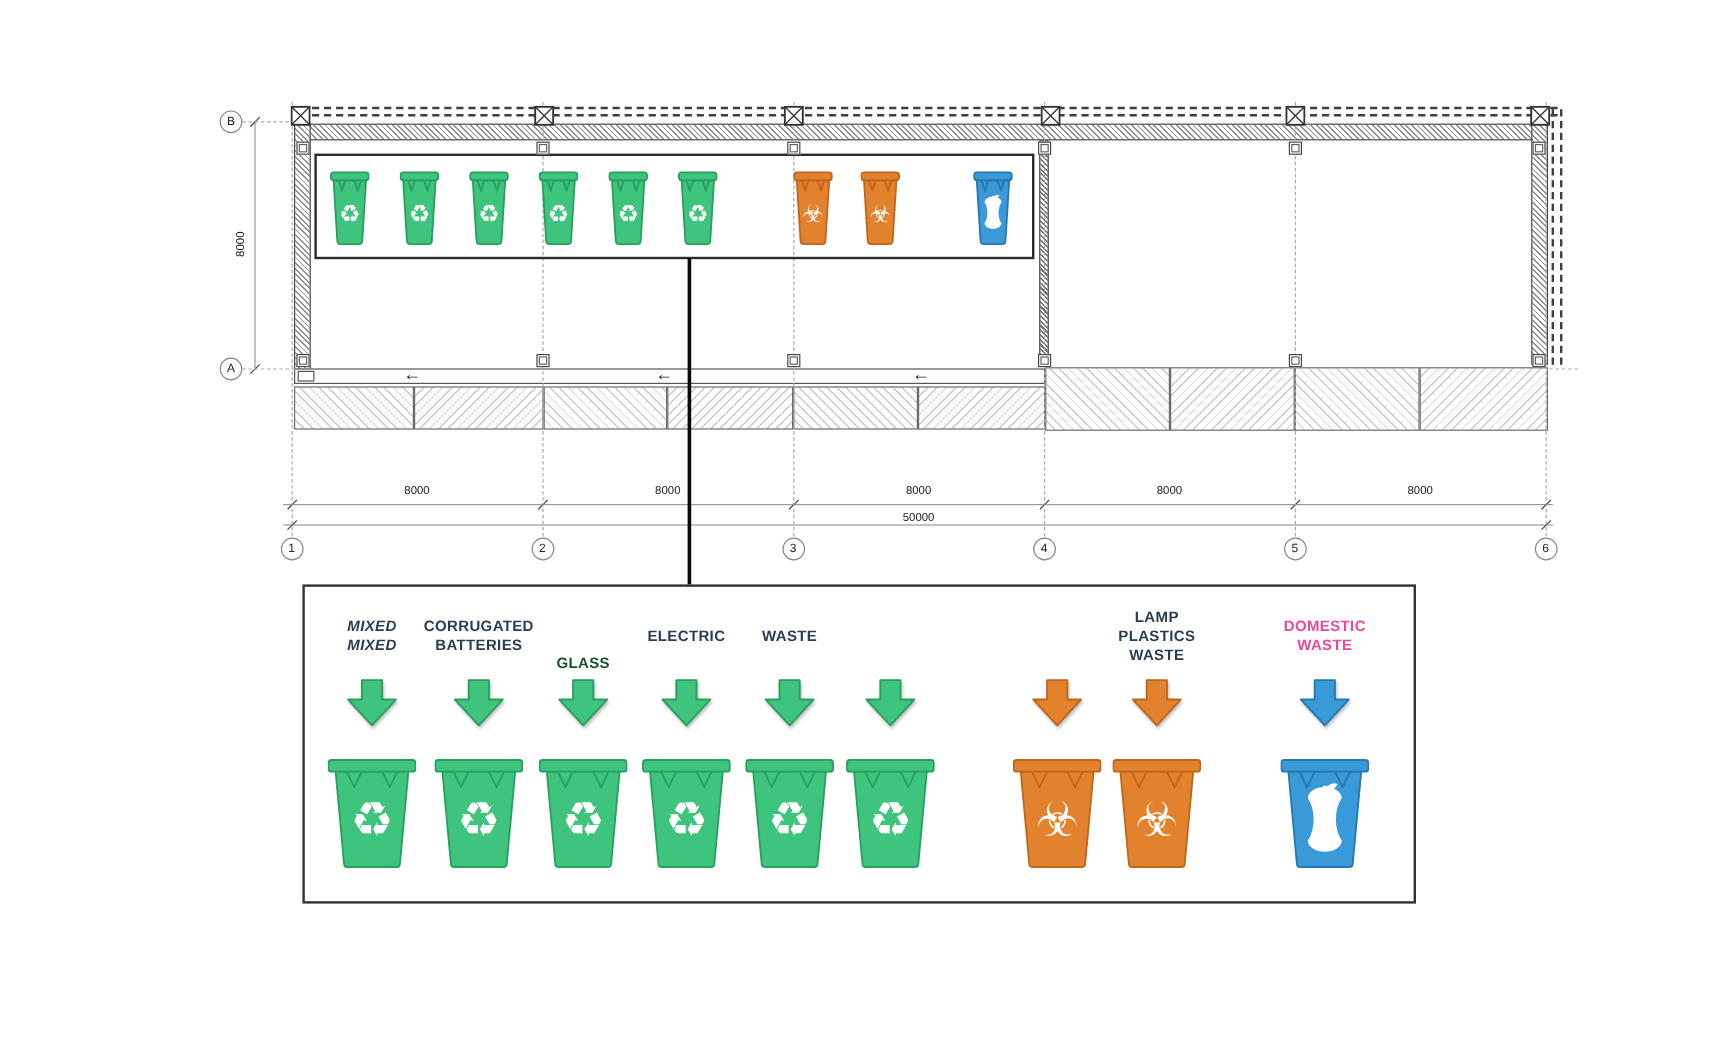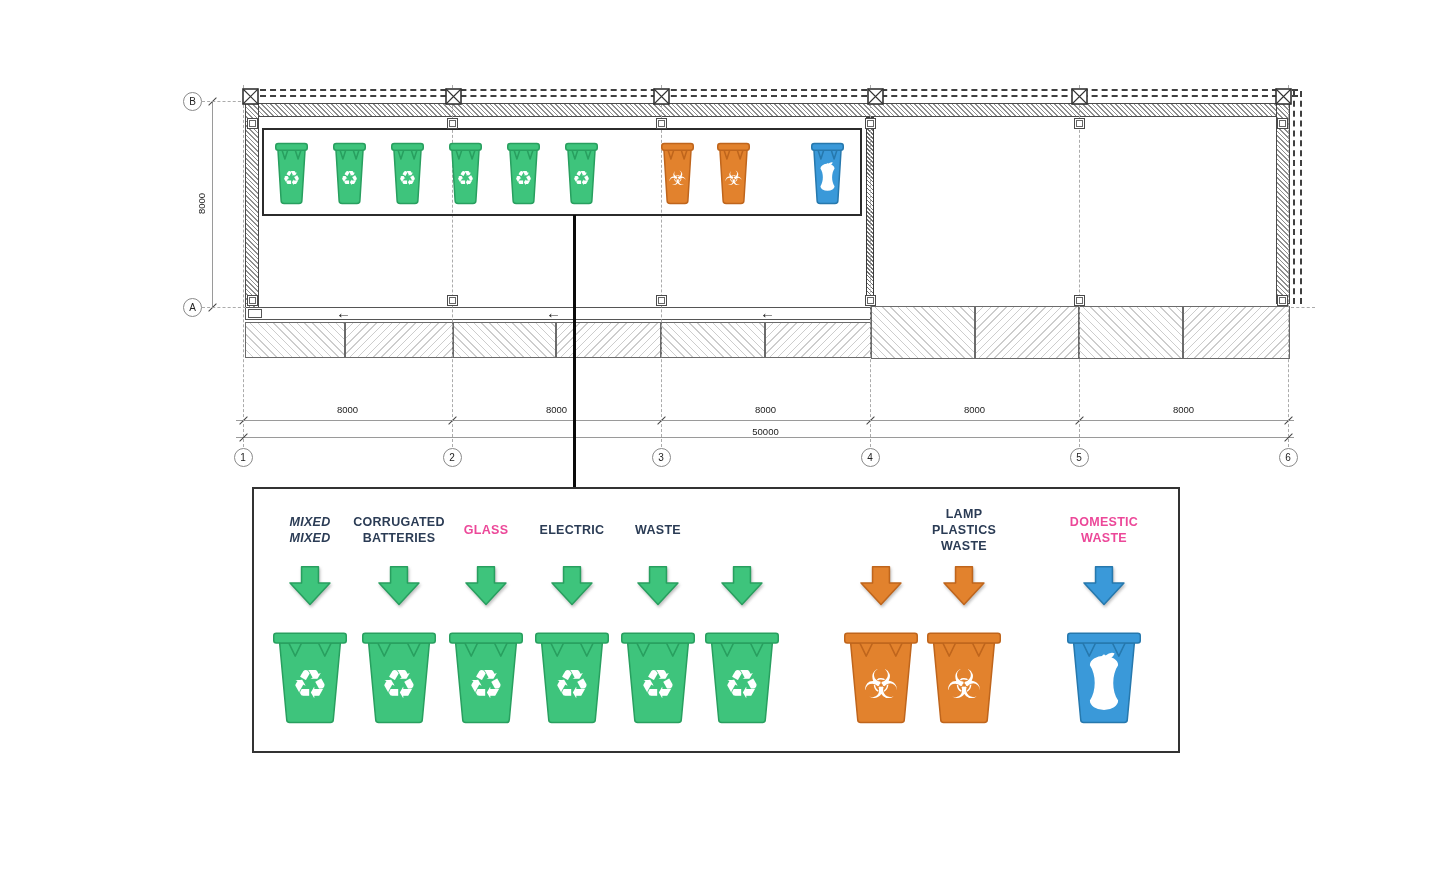--- a/index.html
+++ b/index.html
@@ -266,21 +266,21 @@
             <path d="M19,2 h22 v21 h15 L30,51 L4,23 h15 Z" fill="#3ec47c" stroke="#289f5f" stroke-width="2" stroke-linejoin="round"></path>
           </svg></div>
         <div class="li-bin"><svg width="74" height="93" viewBox="0 0 74 93" xmlns="http://www.w3.org/2000/svg">
             <path d="M6.66,12.09 L67.34,12.09 L60.31,88.5 Q60.31,91.5 57.31,91.5 L16.689999999999998,91.5 Q13.69,91.5 13.69,88.5 Z" fill="#3ec47c" stroke="#289f5f" stroke-width="1.5" stroke-linejoin="round"></path>
             <path d="M15.91,12.09 L22.2,25.11 L28.49,12.09 M45.51,12.09 L51.8,25.11 L58.089999999999996,12.09" fill="#3ec47c" stroke="#289f5f" stroke-width="1.5" stroke-linejoin="round"></path>
             <rect x="0.75" y="2.325" width="72.5" height="9.764999999999999" rx="2.5" fill="#3ec47c" stroke="#289f5f" stroke-width="1.5"></rect>
             <text x="37" y="53.01" text-anchor="middle" dominant-baseline="central" font-family="'DejaVu Sans',sans-serif" font-size="40" fill="#ffffff">♻</text>
           </svg></div>
       </div>
       <div class="legend-item" style="left: 172px; width: 120px;">
-        <div class="li-label" style="color: #ec4899;">
+        <div class="li-label" style="color: #14532d; justify-content: flex-end;">
           <div>GLASS</div>
         </div>
         <div class="li-arrow"><svg width="46" height="42" viewBox="0 0 60 54">
             <path d="M19,2 h22 v21 h15 L30,51 L4,23 h15 Z" fill="#3ec47c" stroke="#289f5f" stroke-width="2" stroke-linejoin="round"></path>
           </svg></div>
         <div class="li-bin"><svg width="74" height="93" viewBox="0 0 74 93" xmlns="http://www.w3.org/2000/svg">
             <path d="M6.66,12.09 L67.34,12.09 L60.31,88.5 Q60.31,91.5 57.31,91.5 L16.689999999999998,91.5 Q13.69,91.5 13.69,88.5 Z" fill="#3ec47c" stroke="#289f5f" stroke-width="1.5" stroke-linejoin="round"></path>
             <path d="M15.91,12.09 L22.2,25.11 L28.49,12.09 M45.51,12.09 L51.8,25.11 L58.089999999999996,12.09" fill="#3ec47c" stroke="#289f5f" stroke-width="1.5" stroke-linejoin="round"></path>
             <rect x="0.75" y="2.325" width="72.5" height="9.764999999999999" rx="2.5" fill="#3ec47c" stroke="#289f5f" stroke-width="1.5"></rect>
             <text x="37" y="53.01" text-anchor="middle" dominant-baseline="central" font-family="'DejaVu Sans',sans-serif" font-size="40" fill="#ffffff">♻</text>

